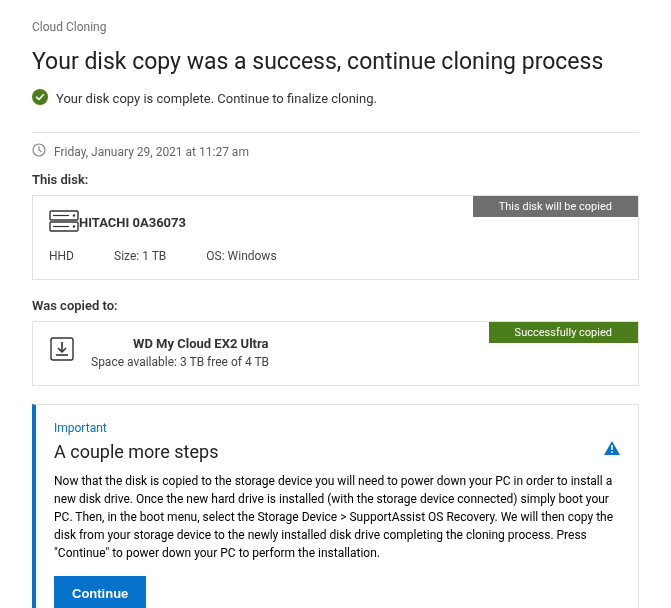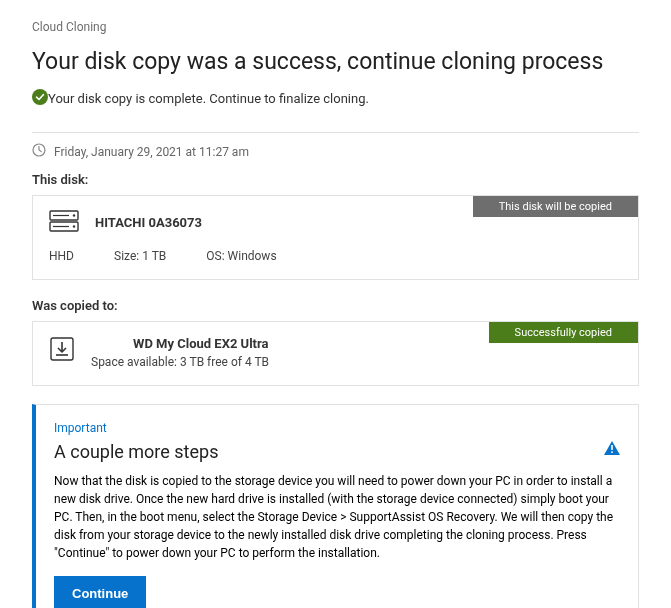--- a/index.html
+++ b/index.html
@@ -11,21 +11,21 @@
     width: 671px;
     padding: 20px 32px 24px 32px;
   }
   .breadcrumb { color: #6e6e6e; font-size: 12px; margin-bottom: 14px; }
   h1.page-title {
     font-size: 23px;
     font-weight: 400;
     color: #222;
     margin-bottom: 14px;
   }
-  .status-line { display: flex; align-items: center; margin-bottom: 24px; }
+  .status-line { display: flex; align-items: center; gap: 8px; margin-bottom: 24px; }
   .status-line svg { flex-shrink: 0; }
   .status-text { font-size: 13px; color: #333; }
   hr.sep { border: none; border-top: 1px solid #e0e0e0; margin-bottom: 10px; }
   .ts-line { display: flex; align-items: center; gap: 8px; color: #666; font-size: 12px; margin-bottom: 12px; }
   .section-label { font-size: 13px; font-weight: 600; margin-bottom: 8px; color: #333; }
   .card {
     border: 1px solid #e1e1e1;
     background: #fff;
     padding: 14px 16px 16px 16px;
     position: relative;
@@ -34,21 +34,21 @@
   .tag {
     position: absolute;
     top: 0;
     right: 0;
     color: #fff;
     font-size: 11px;
     padding: 4px 26px;
   }
   .tag.gray { background: #6e6e6e; }
   .tag.green { background: #4b7d1a; }
-  .src-row1 { display: flex; align-items: center; gap: 16px; }
+  .src-row1 { display: flex; align-items: center; }
   .src-row1 .label-strong { font-weight: 700; font-size: 13px; }
   .src-row2 { display: flex; gap: 40px; margin-top: 14px; font-size: 12px; color: #444; }
   .dst-body { display: flex; align-items: flex-start; gap: 16px; }
   .dst-texts .label-strong { font-weight: 700; font-size: 13px; margin-left: 42px; }
   .dst-texts .space { font-size: 12px; color: #444; margin-top: 4px; }
   .important-box {
     border: 1px solid #e1e1e1;
     border-left: 4px solid #0672cb;
     padding: 16px 18px 18px 18px;
     position: relative;

